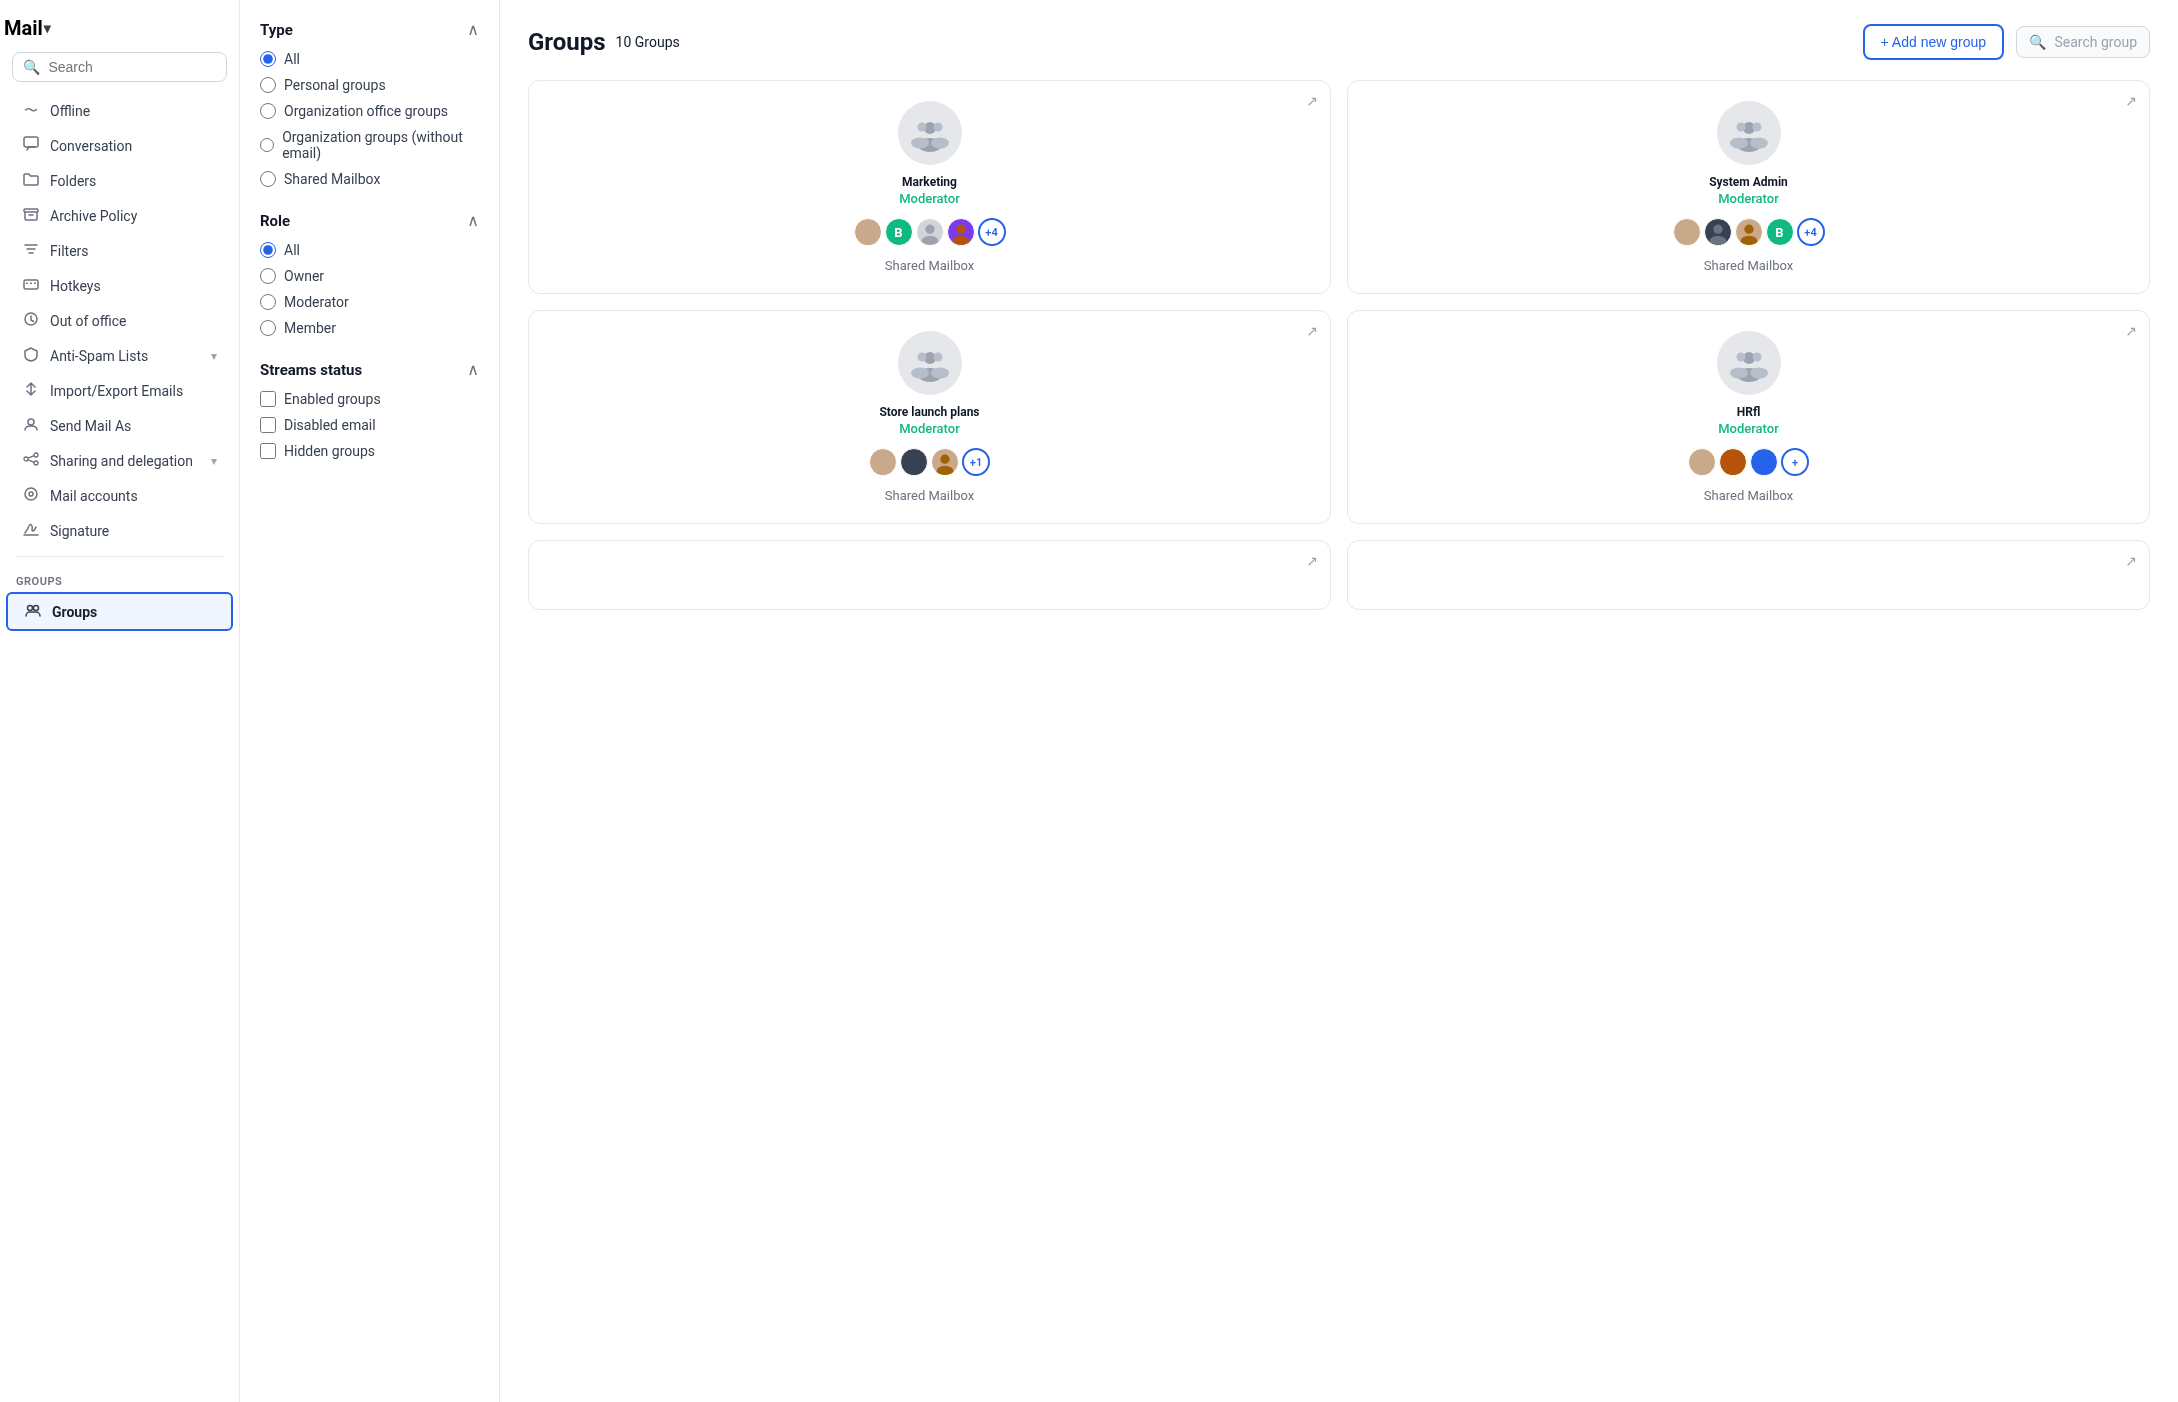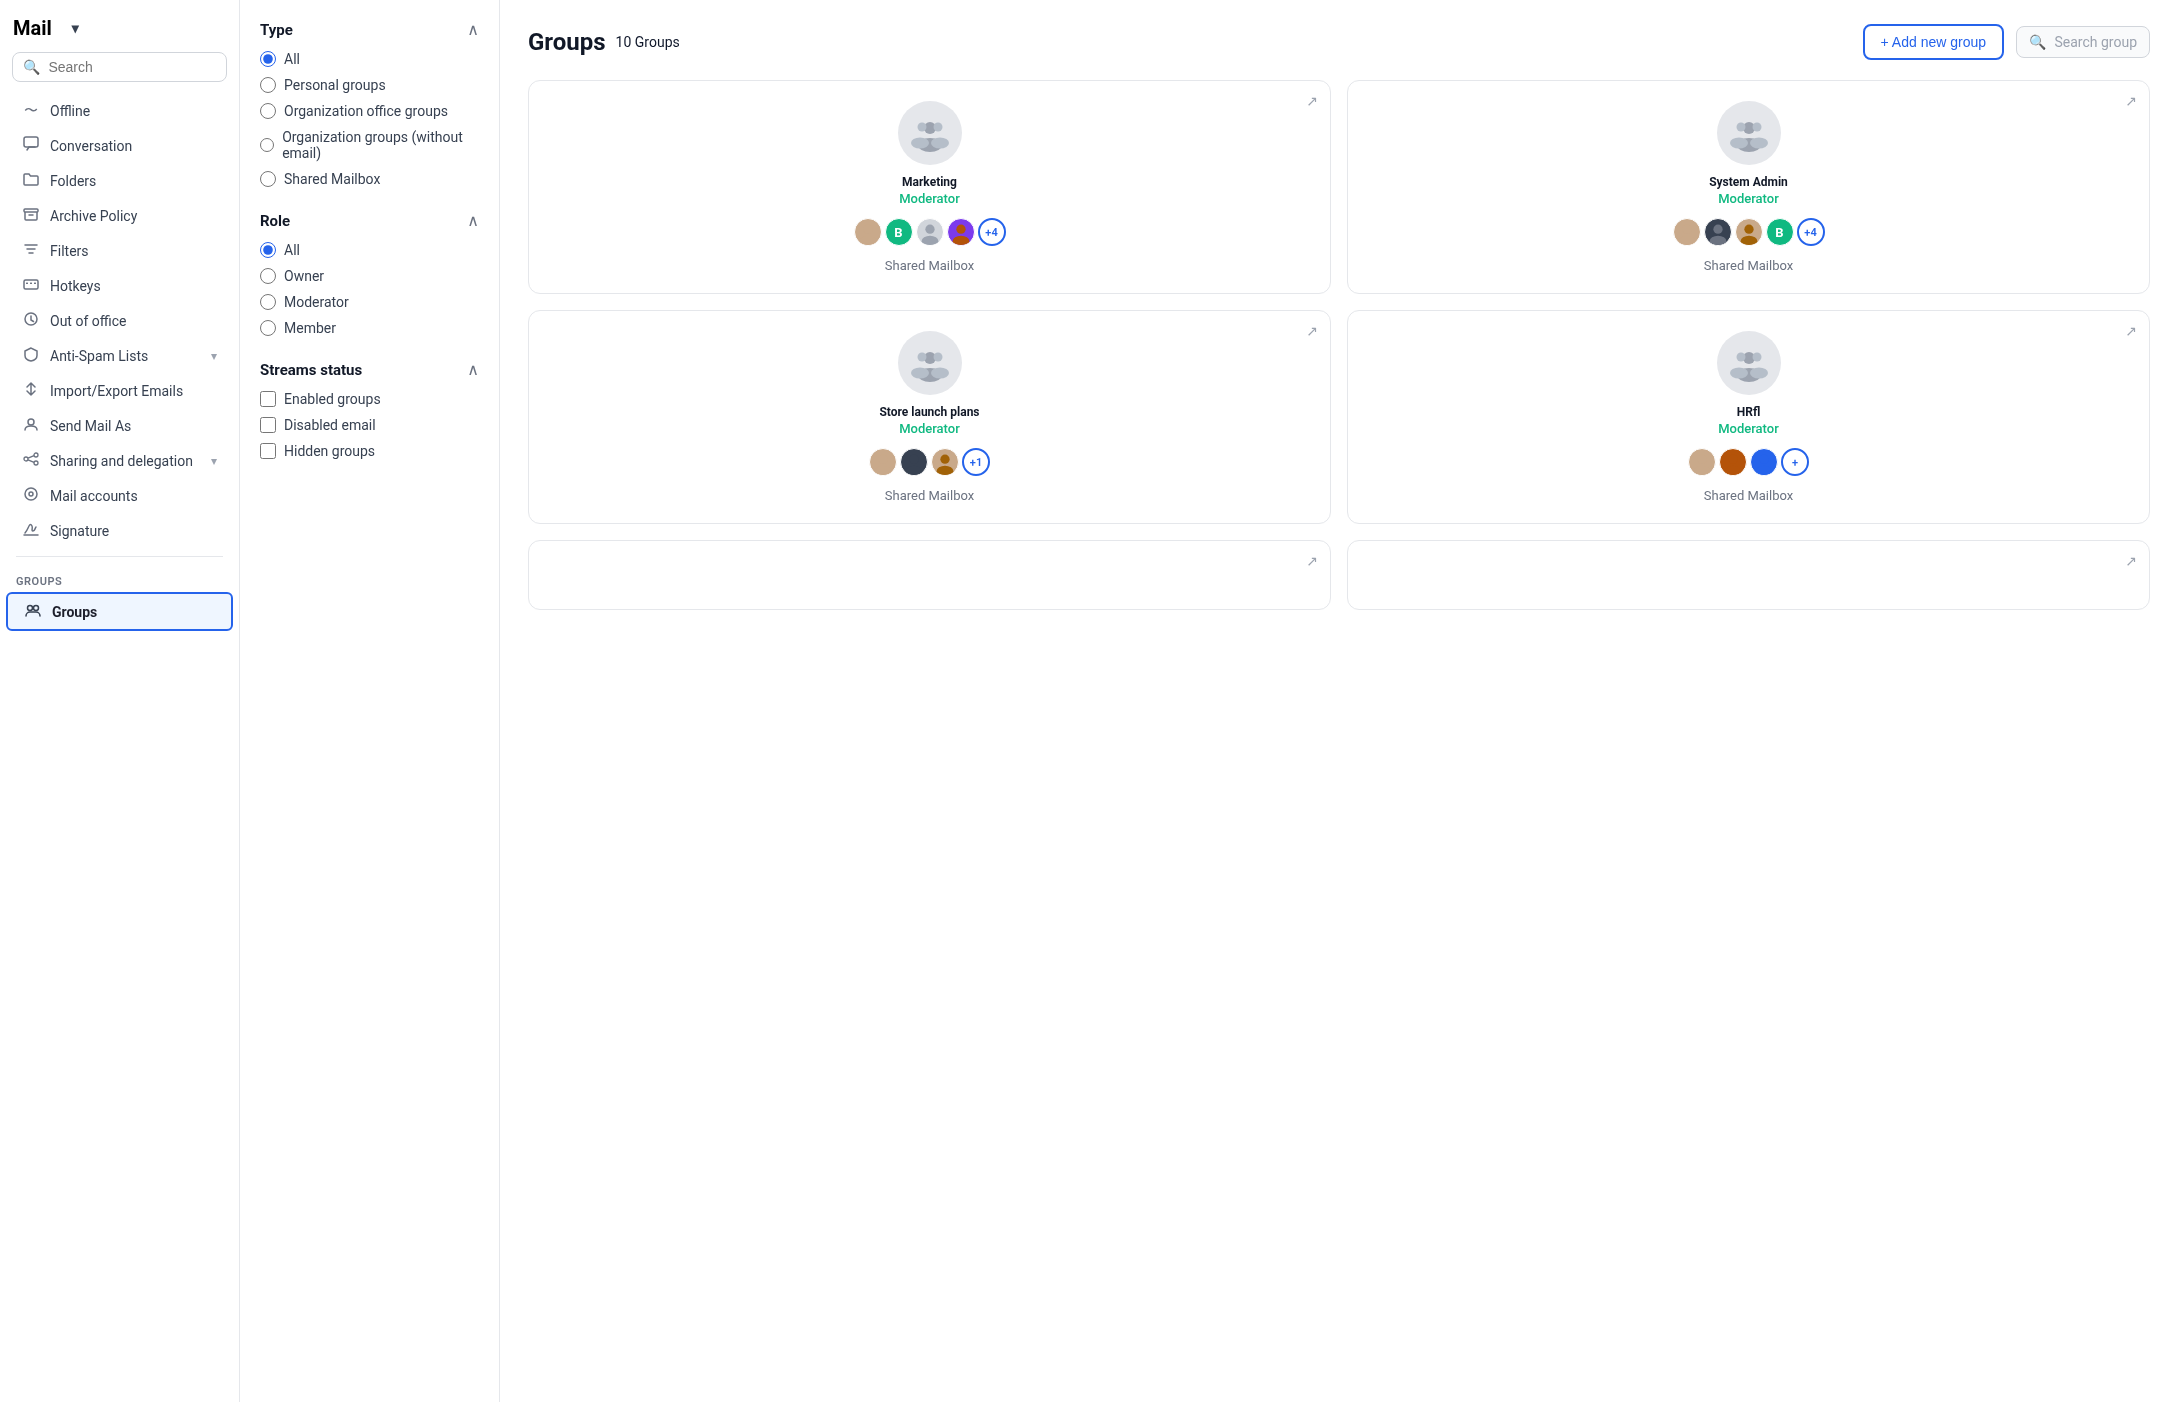--- a/index.html
+++ b/index.html
@@ -9,26 +9,26 @@
     .sidebar {
       width: 240px;
       min-width: 240px;
       border-right: 1px solid #e5e7eb;
       display: flex;
       flex-direction: column;
       padding: 16px 0;
       overflow-y: auto;
     }
     .sidebar-header {
-      padding: 0 13px 12px;
+      padding: 0 4px 12px;
       font-size: 20px;
       font-weight: 700;
       display: flex;
       align-items: center;
-      gap: 20px;
+      gap: 1px;
       cursor: pointer;
     }
     .sidebar-header .chevron { font-size: 14px; color: #374151; }
     .search-box {
       margin: 0 12px 12px;
       display: flex;
       align-items: center;
       gap: 8px;
       border: 1px solid #d1d5db;
       border-radius: 8px;

